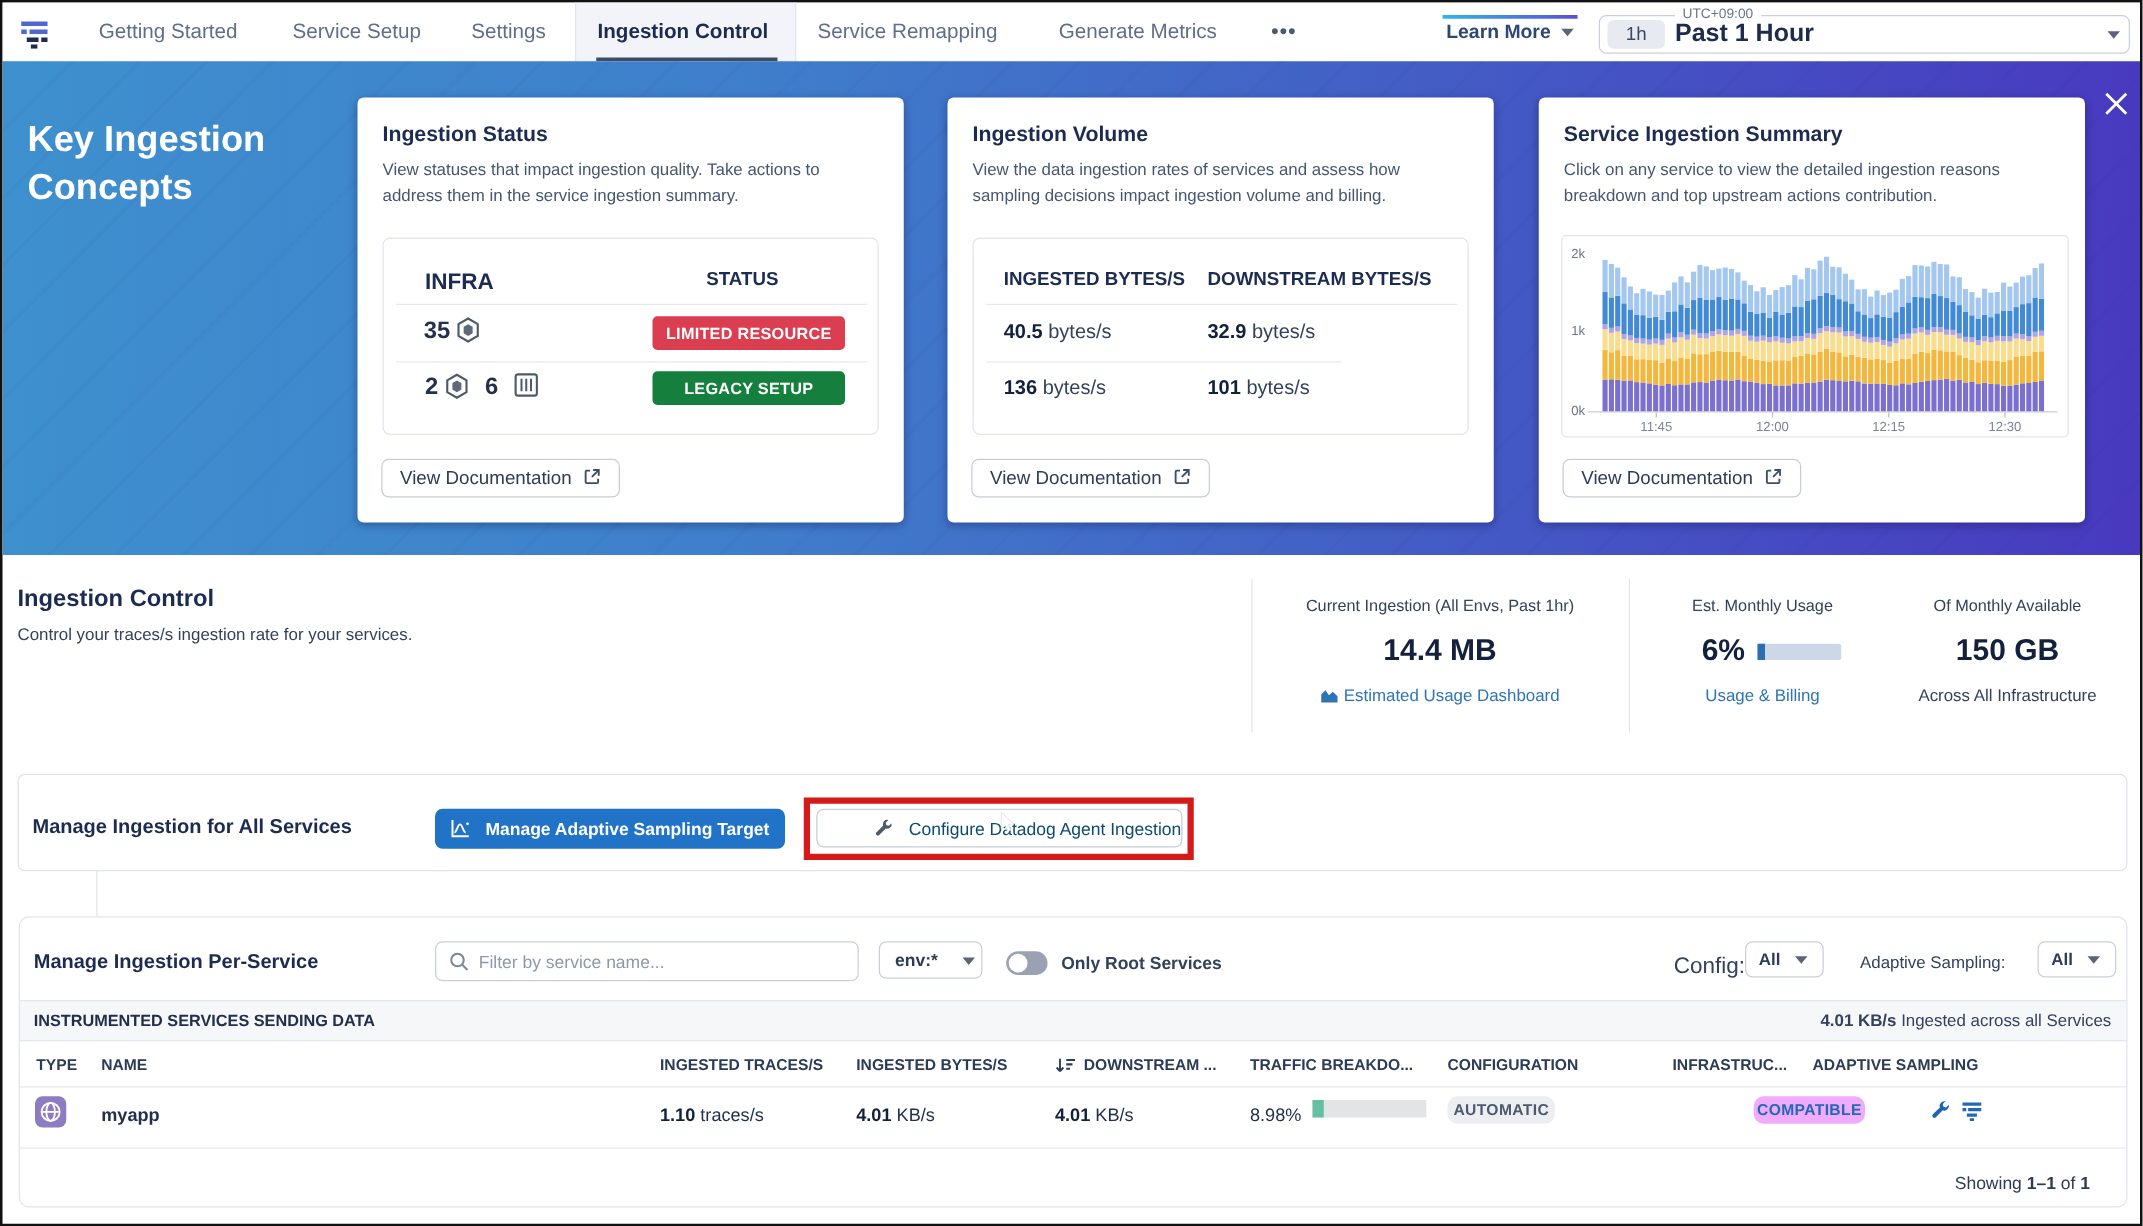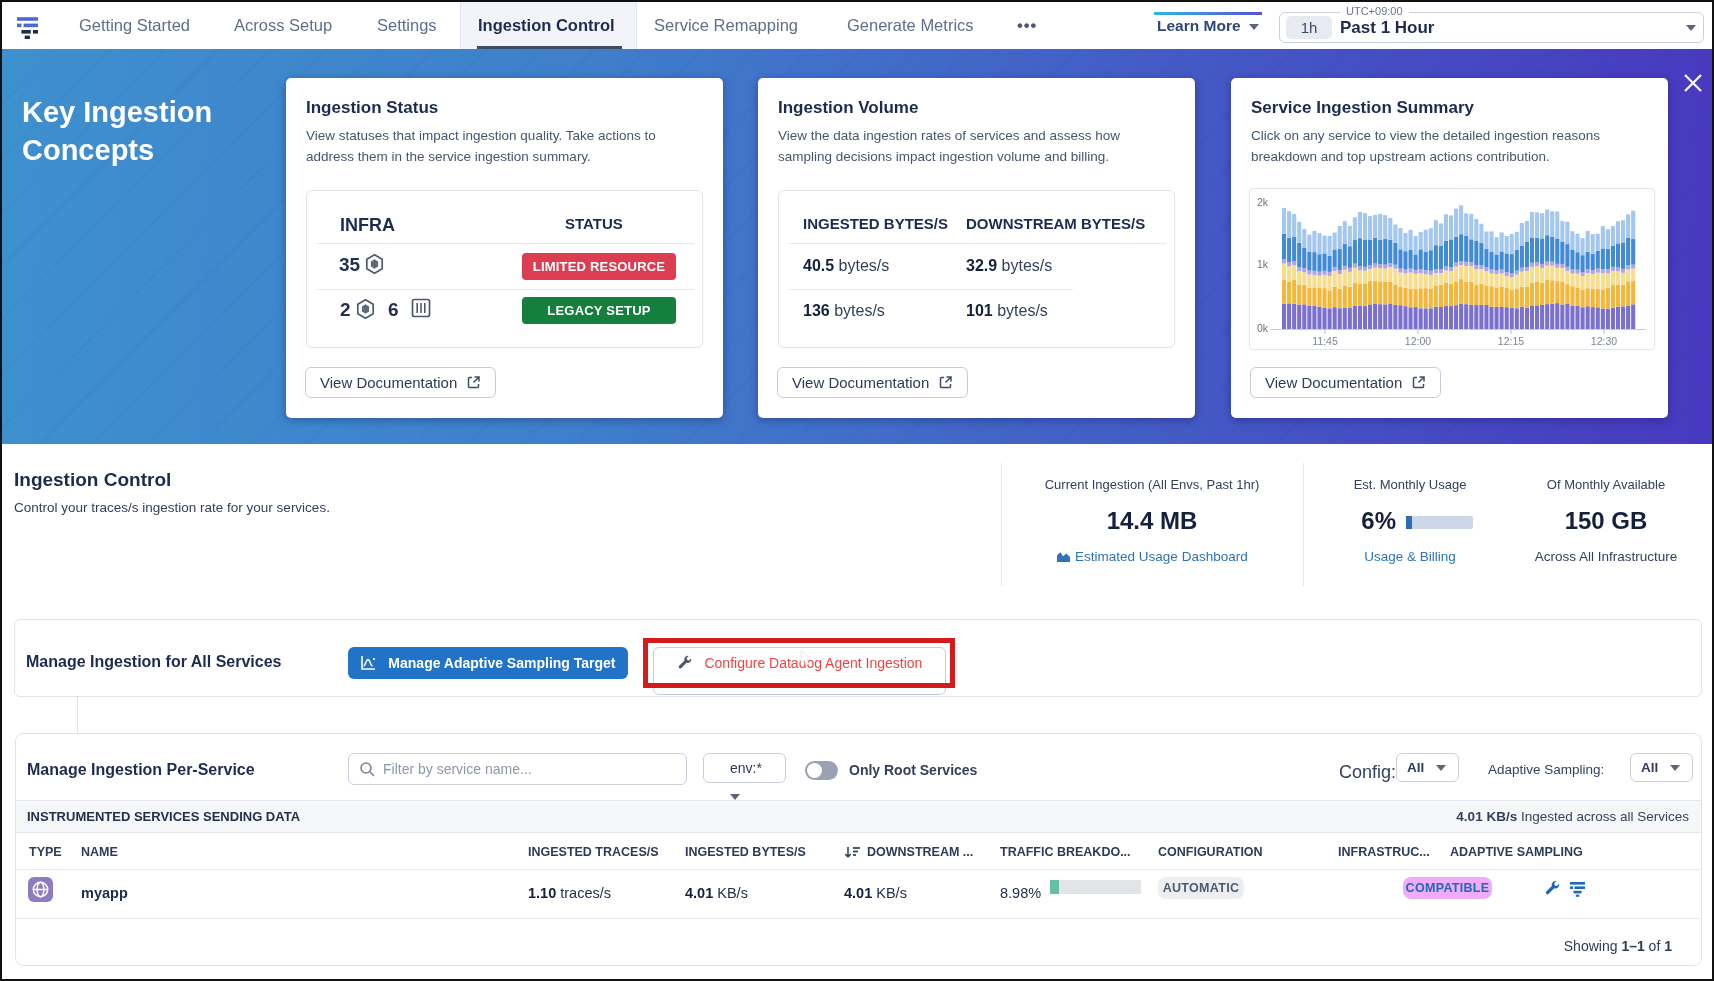--- a/index.html
+++ b/index.html
@@ -35,24 +35,24 @@
 .vsep{position:absolute;top:461px;width:1px;height:123px;background:#e3e6ec}
 .stat{position:absolute;top:461px;text-align:center}
 .stat .sl{font-size:13px;color:#33415c;margin-top:14px}
 .stat .sv{font-size:24px;font-weight:bold;color:#13213c;margin-top:15px}
 .stat .sk{font-size:13.5px;color:#2e74b5;margin-top:14px}
 
 .panel1{position:absolute;left:12px;top:617px;width:1688px;height:78px;background:#fff;border:1px solid #dfe3ea;border-radius:6px}
 .connector{position:absolute;left:75px;top:695px;width:1px;height:36px;background:#dfe3ea}
 .panel2{position:absolute;left:13px;top:731px;width:1687px;height:233px;background:#fff;border:1px solid #dfe3ea;border-radius:8px}
 .btnblue{position:absolute;left:333px;top:27px;width:280px;height:32px;background:#2173c7;border-radius:6px;color:#fff;font-size:14px;font-weight:bold;text-align:center;line-height:32px}
-.btnwhite{position:absolute;left:638px;top:27px;width:293px;height:48px;background:#fff;border:1px solid #c6cdd8;border-radius:6px;color:#ef4444;font-size:14px;text-align:center;line-height:31px}
+.btnwhite{position:absolute;left:638px;top:27px;width:293px;height:31px;background:#fff;border:1px solid #c6cdd8;border-radius:6px;color:#0c4a6e;font-size:14px;text-align:right;line-height:31px}
 .redrect{position:absolute;left:641px;top:636px;width:312px;height:50px;border:5px solid #d41a1a;z-index:5}
 .searchbox{position:absolute;left:332px;top:19px;width:339px;height:32px;border:1px solid #c9d0dc;border-radius:6px;font-size:14px;color:#8d98aa;line-height:30px}
-.envbox{position:absolute;left:687px;top:19px;width:83px;height:30px;border:1px solid #c9d0dc;border-radius:6px;font-size:14px;font-weight:400;color:#2c3b57;line-height:28px;padding-left:26px}
+.envbox{position:absolute;left:687px;top:19px;width:83px;height:30px;border:1px solid #c9d0dc;border-radius:6px;font-size:14px;font-weight:700;color:#2c3b57;line-height:28px;padding-left:12px}
 .allbox{position:absolute;top:19px;width:63px;height:29px;border:1px solid #c9d0dc;border-radius:6px;font-size:13.5px;font-weight:600;color:#2c3b57;line-height:27px;padding-left:10px}
 .toggle{position:absolute;left:789px;top:27px;width:33px;height:19px;background:#99a1b3;border-radius:10px}
 .knob{position:absolute;left:2px;top:2px;width:15px;height:15px;background:#fff;border-radius:50%}
 .graybar{position:absolute;left:0px;top:66px;width:1685px;height:33px;background:#f6f7f9;border-top:1px solid #e4e8ee;border-bottom:1px solid #e4e8ee}
 .hcell{position:absolute;top:101px;height:34px;line-height:34px;font-size:12.5px;font-weight:bold;color:#2c3b57;white-space:nowrap}
 .rcell{position:absolute;top:135px;height:49px;line-height:49px;font-size:14.5px;color:#22304d;white-space:nowrap}
 .rowline{position:absolute;left:0;width:1685px;height:1px;background:#e7eaef}
 .minibadge{position:absolute;height:22px;border-radius:8px;font-size:12.5px;font-weight:bold;text-align:center;line-height:22px;letter-spacing:.3px}
 b.n{font-weight:bold}
 </style></head>
@@ -62,32 +62,32 @@
   <div class="activebg"></div>
   <svg class="abs" style="left:13px;top:12px" width="25" height="25" viewBox="0 0 25 25">
     <rect x="2" y="3.2" width="21" height="3.6" fill="#4d68d0"></rect>
     <rect x="2" y="9.6" width="4.4" height="3.6" fill="#4d68d0"></rect>
       <rect x="8.6" y="9.6" width="14.4" height="3.6" fill="#4d68d0"></rect>
     <rect x="6.4" y="16" width="9.4" height="3.6" fill="#1e2b50"></rect>
       <rect x="18" y="16" width="5" height="3.6" fill="#1e2b50"></rect>
     <rect x="9.7" y="21.6" width="5.2" height="3.4" fill="#1e2b50"></rect>
   </svg>
   <span class="tab" style="left:77px">Getting Started</span>
-  <span class="tab" style="left:232px">Across Setup</span>
+  <span class="tab" style="left:232px">Service Setup</span>
   <span class="tab" style="left:375px">Settings</span>
   <span class="tab active" style="left:476px">Ingestion Control</span>
   <span class="tab" style="left:652px">Service Remapping</span>
   <span class="tab" style="left:845px">Generate Metrics</span>
   <span class="tab" style="left:1015px;font-weight:bold;letter-spacing:1px;color:#4a5878">•••</span>
   <span class="tab" style="left:1155px;color:#2f4775;font-weight:600;font-size:15.5px">Learn More&nbsp;&nbsp;<span class="caret"></span></span>
   <div class="learnline"></div>
   <div class="activeline"></div>
   <div class="timebox">
     <div class="chip1h">1h</div>
-    <span class="abs" style="left:60px;top:0;line-height:29px;font-size:17px;font-weight:600;color:#1d2b4f">Past 1 Hour</span>
+    <span class="abs" style="left:60px;top:0;line-height:29px;font-size:20px;font-weight:600;color:#1d2b4f">Past 1 Hour</span>
     <span class="caret" style="position:absolute;left:406px;top:12px"></span>
     <div class="utc">UTC+09:00</div>
   </div>
 </div>
 
 <div class="banner">
   <h1>Key Ingestion<br>Concepts</h1>
   <svg class="close" viewBox="0 0 22 22">
       <path d="M3,3L19,19M19,3L3,19" stroke="#fff" stroke-width="2.2" fill="none"></path>
     </svg>

